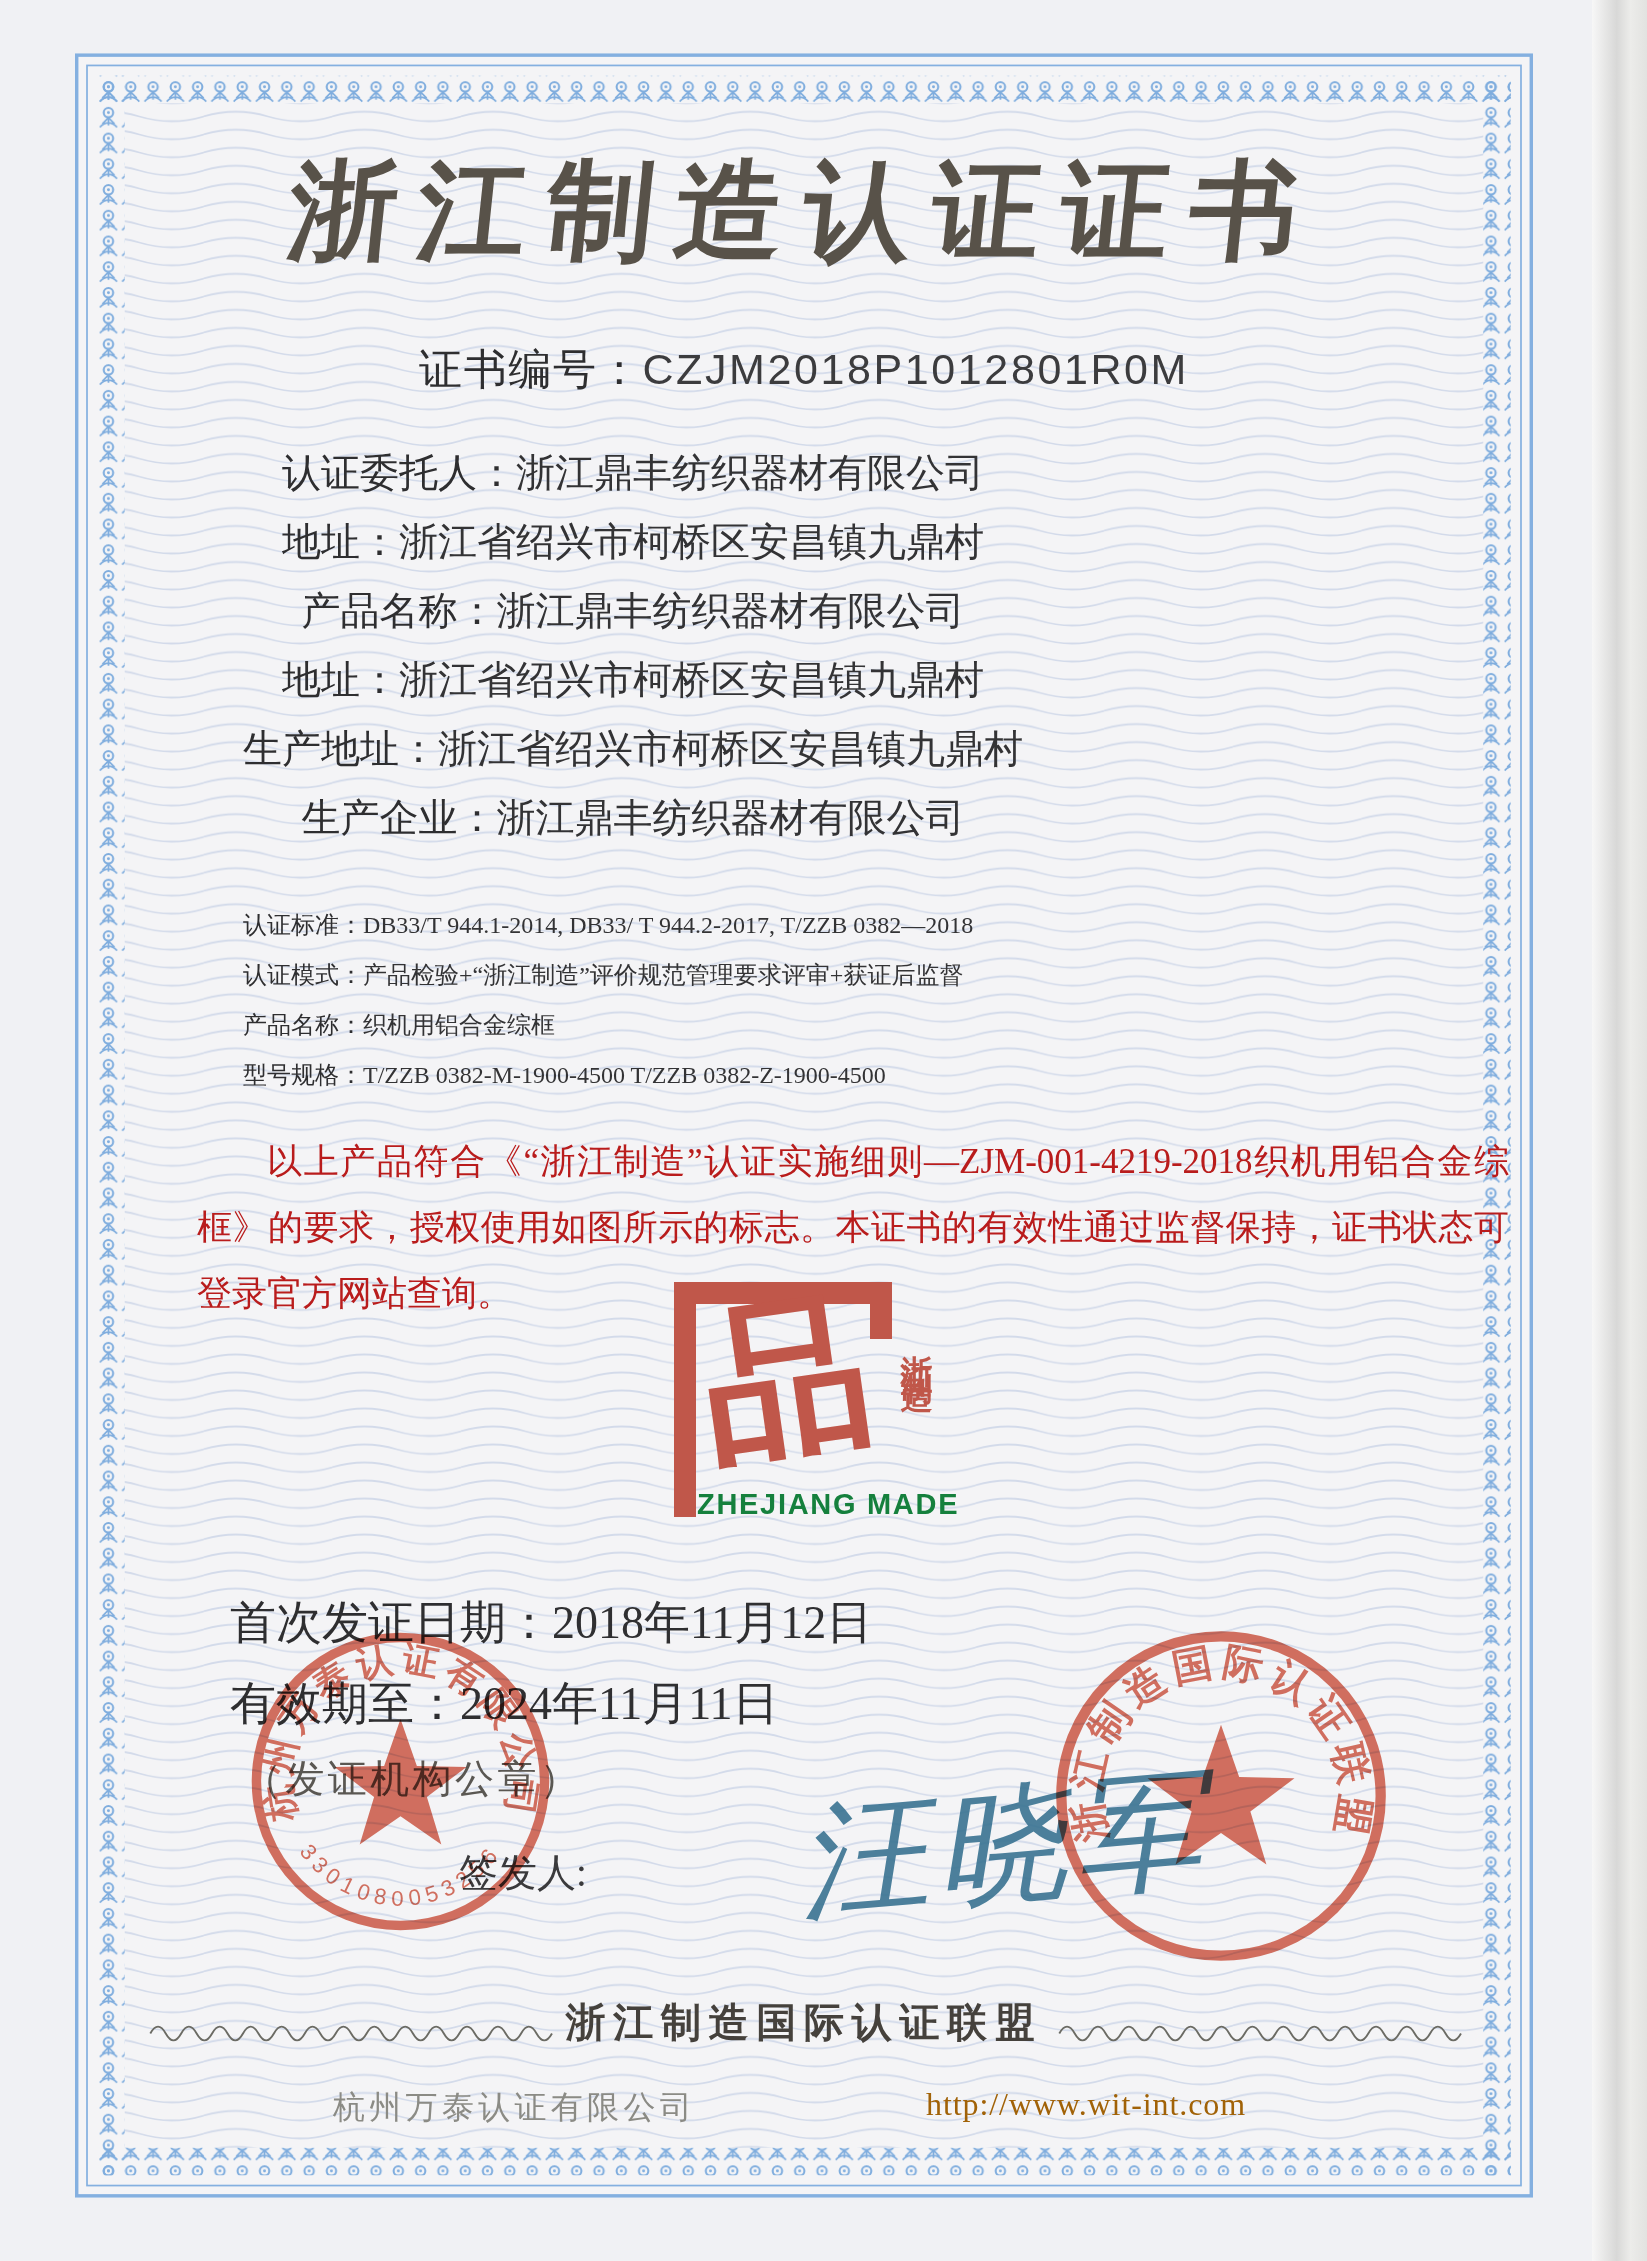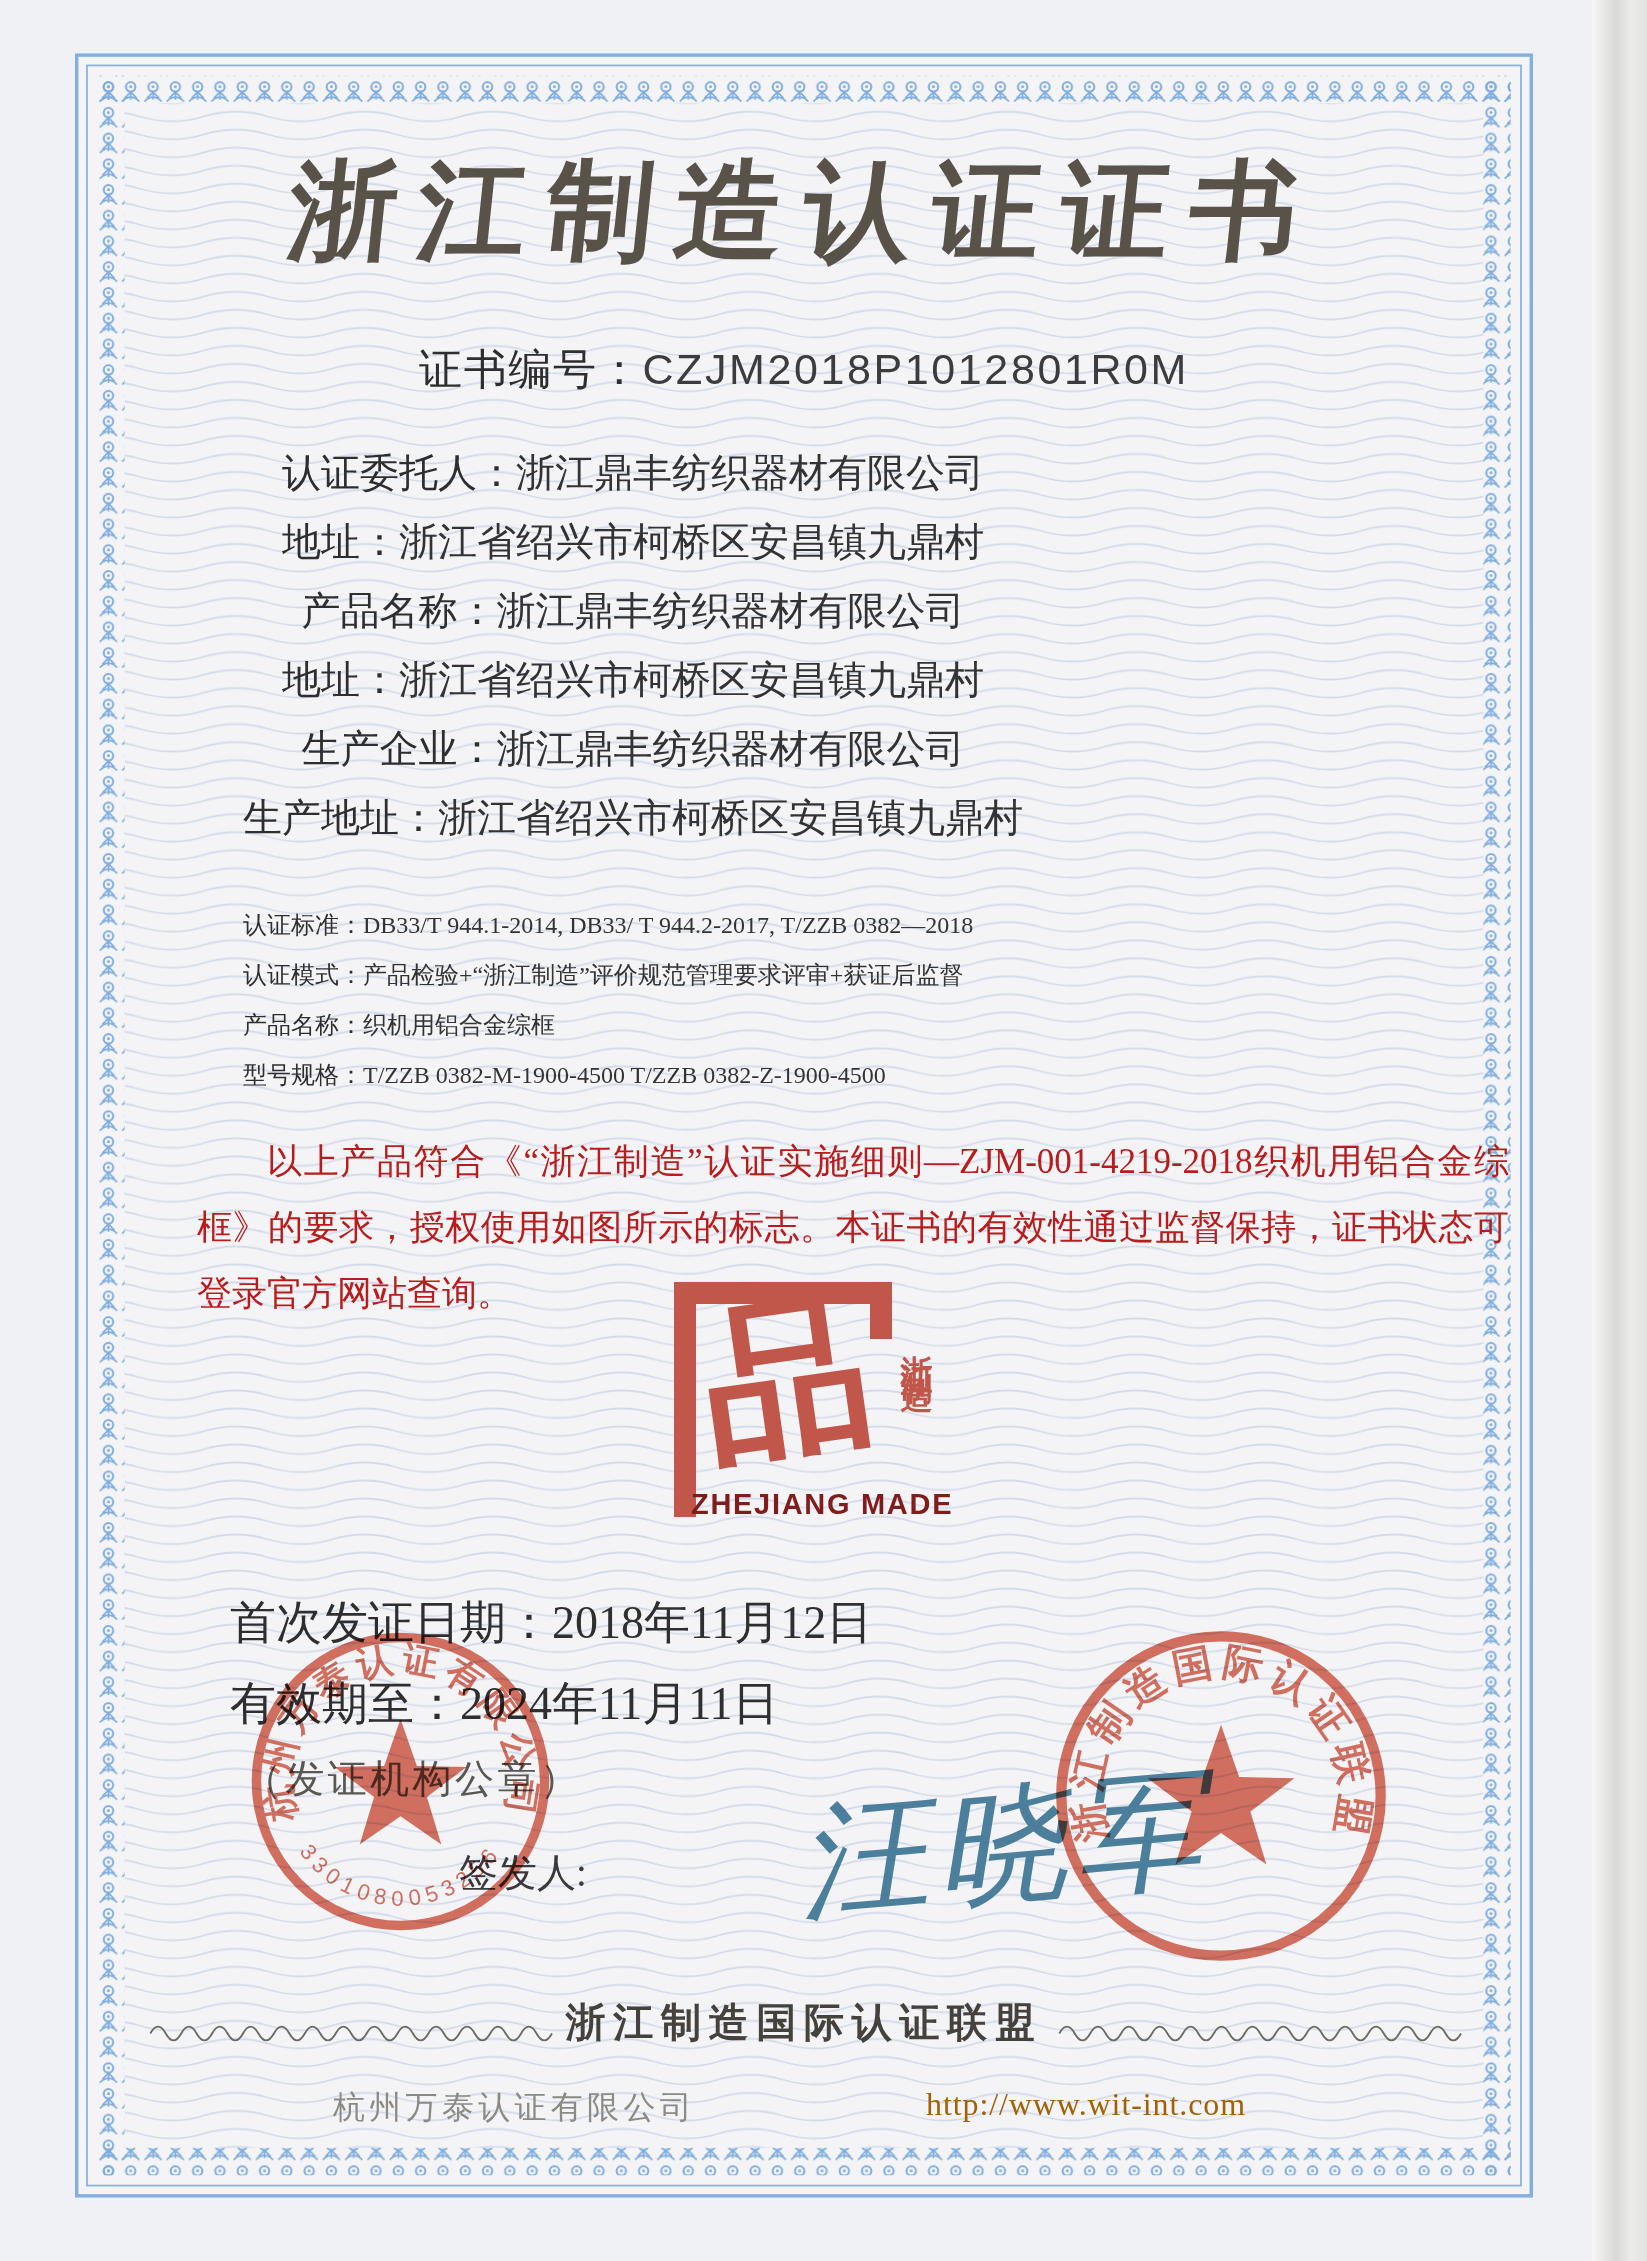--- a/index.html
+++ b/index.html
@@ -30,23 +30,23 @@
   
   .statement{left:197px;top:1129px;width:1312px;font-size:35px;line-height:66px;
     text-align:justify;text-indent:2em;color:#b91c1c;}
   
   .logo{left:674px;top:1282px;width:326px;height:257px;}
   .logo .bar{position:absolute;background:#c0574a;}
   .logo .mark{position:absolute;left:22px;top:3.4px;width:180px;font-size:168px;line-height:189px;
     color:#c0574a;font-weight:bold;transform:rotate(-8deg);text-align:center;}
   .logo .side{position:absolute;left:221px;top:48px;writing-mode:vertical-rl;
     font-size:32px;font-weight:bold;color:#c0574a;letter-spacing:8.6px;}
-  .logo .cap{position:absolute;left:17px;top:206px;width:249px;text-align:right;
+  .logo .cap{position:absolute;left:23px;top:206px;width:249px;text-align:right;
     font-family:"Liberation Sans","DejaVu Sans",sans-serif;
-    font-size:29px;font-weight:bold;color:#7f1d1d;letter-spacing:1.7px;white-space:nowrap;}
+    font-size:29px;font-weight:bold;color:#15803d;letter-spacing:1.7px;white-space:nowrap;}
   
   .dline{left:230px;font-size:46px;color:#2f2f31;white-space:nowrap;}
   .sealnote{left:243px;top:1752px;font-size:39px;color:#5a5752;letter-spacing:3.4px;}
   .signer{left:459px;top:1846px;font-size:39px;color:#3a3a3c;}
   .signature{left:798px;top:1760px;font-size:129px;color:#35708f;opacity:.88;
     font-style:italic;transform:rotate(-5deg);letter-spacing:8.6px;white-space:nowrap;}
   
   .stamp{mix-blend-mode:multiply;opacity:.88;}
   
   .alliance{top:1995px;font-size:40px;font-weight:bold;color:#45413c;letter-spacing:7.7px;}
@@ -86,22 +86,22 @@
 
   <div class="abs centered certno">
     <span class="lab">证书编号：</span><span class="num">CZJM2018P1012801R0M</span>
   </div>
 
   <div class="abs fields">
     <div class="row"><span class="lab">认证委托人：</span><span>浙江鼎丰纺织器材有限公司</span></div>
     <div class="row"><span class="lab">地址：</span><span>浙江省绍兴市柯桥区安昌镇九鼎村</span></div>
     <div class="row"><span class="lab">产品名称：</span><span>浙江鼎丰纺织器材有限公司</span></div>
     <div class="row"><span class="lab">地址：</span><span>浙江省绍兴市柯桥区安昌镇九鼎村</span></div>
+    <div class="row"><span class="lab">生产地址：</span><span>浙江省绍兴市柯桥区安昌镇九鼎村</span></div>
     <div class="row"><span class="lab">生产企业：</span><span>浙江鼎丰纺织器材有限公司</span></div>
-    <div class="row"><span class="lab">生产地址：</span><span>浙江省绍兴市柯桥区安昌镇九鼎村</span></div>
   </div>
 
   <div class="abs specs">
     <div class="row"><span class="lab">认证标准：</span><span>DB33/T 944.1-2014, DB33/ T 944.2-2017, T/ZZB 0382—2018</span></div>
     <div class="row"><span class="lab">认证模式：</span><span>产品检验+“浙江制造”评价规范管理要求评审+获证后监督</span></div>
     <div class="row"><span class="lab">产品名称：</span><span>织机用铝合金综框</span></div>
     <div class="row"><span class="lab">型号规格：</span><span>T/ZZB 0382-M-1900-4500  T/ZZB 0382-Z-1900-4500</span></div>
   </div>
 
   <div class="abs statement">以上产品符合《“浙江制造”认证实施细则—ZJM-001-4219-2018织机用铝合金综框》的要求，授权使用如图所示的标志。本证书的有效性通过监督保持，证书状态可登录官方网站查询。</div>

